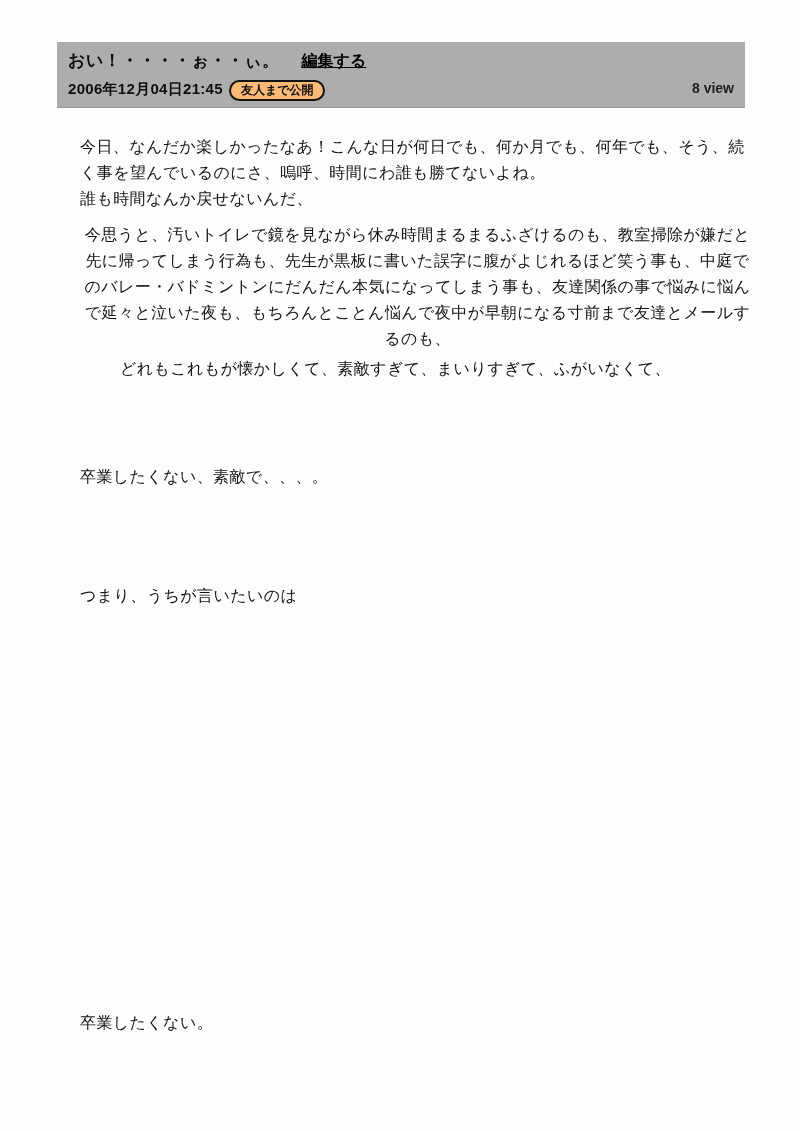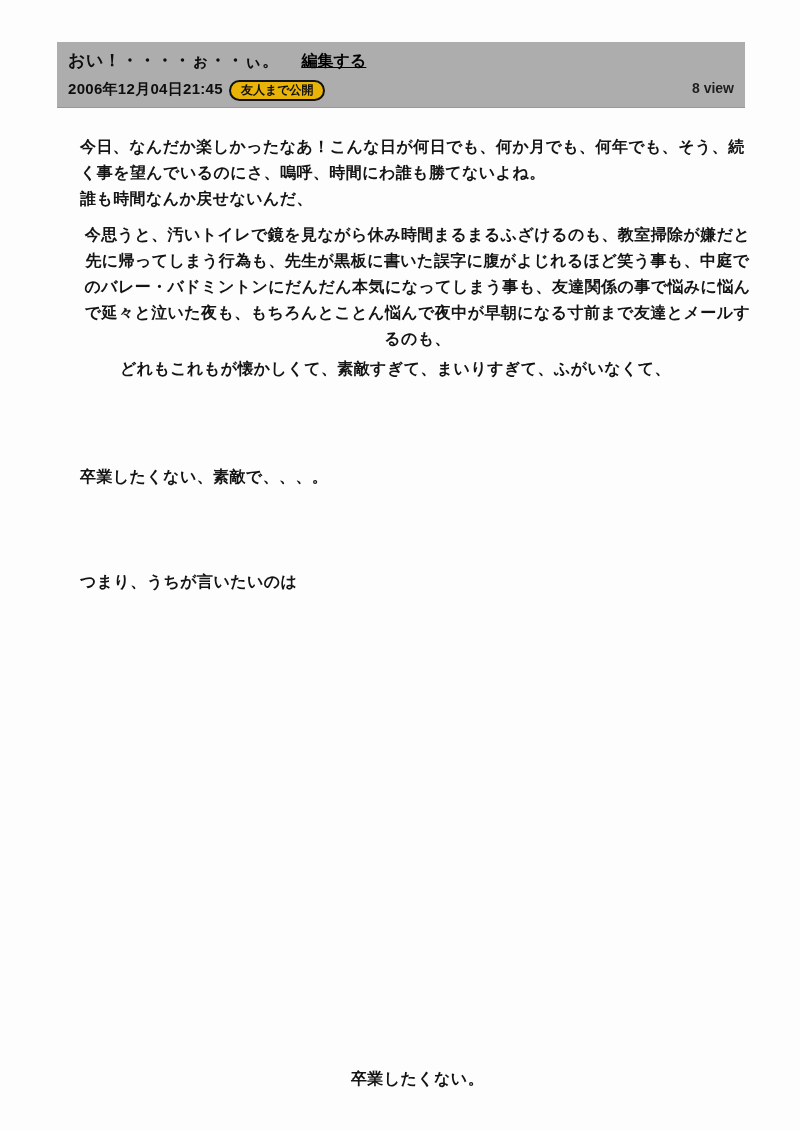--- a/index.html
+++ b/index.html
@@ -57,21 +57,21 @@
   }
   .post-date {
     font-size: 15px;
     font-weight: bold;
     color: #0e0e0e;
     letter-spacing: 0.3px;
   }
   .badge {
     display: inline-block;
     margin-left: 6px;
-    background: #eab308;
+    background: #fdba74;
     border: 2px solid #111111;
     border-radius: 11px;
     padding: 1px 10px 2px 10px;
     font-size: 12px;
     font-weight: bold;
     color: #0e0e0e;
     line-height: 14px;
   }
   .views {
     margin-left: auto;
@@ -79,32 +79,32 @@
     font-weight: bold;
     color: #1e1e1e;
   }
   
   .para {
     position: absolute;
     left: 80px;
     width: 675px;
     margin: 0;
     font-size: 16px;
-    font-weight: bold;
+    font-weight: normal;
     color: #141414;
     line-height: 26px;
     letter-spacing: 0.4px;
     white-space: pre-line;
   }
   .p1 { top: 134px; }
   .p2 { top: 222px; text-align: center; }
   .p3 { top: 356px; margin-left: 40px; }
   .p4 { top: 464px; }
-  .p5 { top: 569px; }
-  .p6 { top: 1066px; text-align: center; }
+  .p5 { top: 583px; }
+  .p6 { top: 1010px; }
 </style>
 </head>
 <body>
 
 <div class="page">
 
   <header class="header">
     <div class="header-row1">
       <h1 class="post-title">おい！・・・・ぉ・・ぃ。</h1>
       <a class="edit-link">編集する</a>

